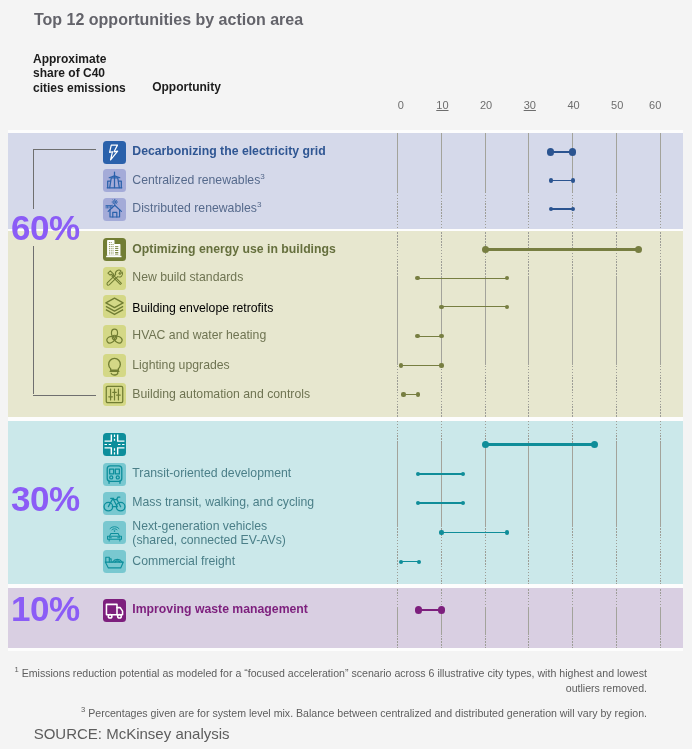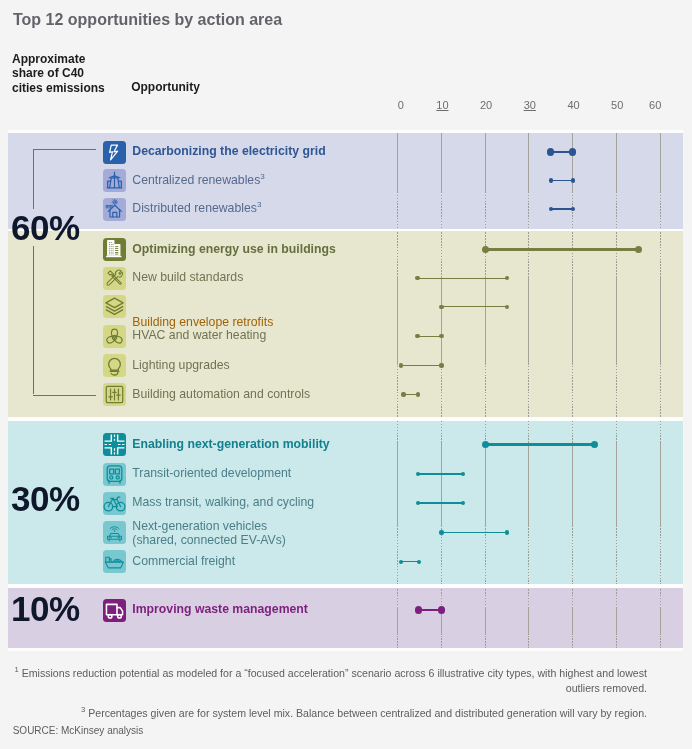--- a/index.html
+++ b/index.html
@@ -1,47 +1,47 @@
 <!DOCTYPE html>
 <html><head>
 <meta charset="utf-8">
 <style>
   html,body{margin:0;padding:0;}
   body{width:692px;height:749px;background:#f4f4f4;
        font-family:"Liberation Sans",sans-serif;}
   #root{position:relative;width:692px;height:749px;overflow:hidden;background:#f4f4f4;}
-  .abs{position:absolute;}
+  .abs{position:absolute;margin-left:21px;}
   #title{left:13px;top:11px;font-size:16px;font-weight:bold;color:#63636a;}
   .hdr{position:absolute;font-size:12px;font-weight:bold;color:#1c1c1c;line-height:14.75px;}
   #hdr-share{left:12px;top:51.5px;}
   #hdr-opp{left:131.2px;top:80.1px;}
   #hdr-chart{left:398px;top:66px;font-size:12.3px;font-weight:bold;color:#1c1c1c;line-height:15.5px;white-space:nowrap;}
   #hdr-chart .reg{font-weight:normal;color:#4a4a4a;}
   sup{font-size:.66em;vertical-align:super;line-height:0;}
   .tick-label{position:absolute;font-size:11px;color:#6d6d6d;transform:translateX(-50%);top:99px;}
   #axisline{left:398px;top:127px;width:262px;height:1px;background:#6f6f6f;}
   .band{position:absolute;left:8px;width:675px;}
   .gridlayer{position:absolute;left:0;top:0;width:692px;height:749px;}
   .gridline-dot{position:absolute;width:1px;top:127.5px;height:520.5px;
      background:repeating-linear-gradient(to bottom,#9d9d96 0,#9d9d96 1.5px,transparent 1.5px,transparent 2.9px);}
   .gridline-solid{position:absolute;width:1px;background:#a3a39b;}
   .bandgap{position:absolute;left:8px;width:675px;background:#f4f4f4;}
   .row{position:absolute;left:0;right:0;height:29px;}
   .ricon{position:absolute;left:103px;top:3px;width:23px;height:23px;border-radius:3.5px;
          display:flex;align-items:center;justify-content:center;}
   .rlabel{position:absolute;left:132.3px;font-size:12.25px;white-space:nowrap;}
   .rlabel.b{font-weight:bold;}
-  .share{position:absolute;left:11px;font-size:35px;font-weight:bold;color:#0f172a;letter-spacing:-.5px;line-height:1;}
+  .share{position:absolute;left:11px;font-size:35px;font-weight:bold;color:#8b5cf6;letter-spacing:-.5px;line-height:1;}
   .marker-line{position:absolute;}
   .dot{position:absolute;border-radius:50%;}
   .bracket-top,.bracket-bot{position:absolute;height:1px;background:#6f6f6f;}
   .bracket-v{position:absolute;width:1px;background:#6f6f6f;}
   .fn{position:absolute;font-size:10.6px;color:#5d5d5d;line-height:14.6px;width:632px;text-indent:-7px;padding-left:7px;text-align:right;}
   .fn sup{font-size:.72em;}
-  #source{left:12.7px;top:724.5px;font-size:10px;color:#5d5d5d;}
+  #source{left:12.7px;top:724.5px;font-size:15px;color:#5d5d5d;}
 </style>
 </head>
 <body>
 
 <div id="root">
   <div class="abs" id="title">Top 12 opportunities by action area</div>
   <div class="abs hdr" id="hdr-share">
     <div>Approximate</div>
     <div>share of C40</div>
     <div>cities emissions</div>
@@ -221,21 +221,21 @@
   <div class="row" style="top:292.3px;">
     <div class="ricon" style="background:#d4d886;">
       <svg viewBox="0 0 24 24" width="23" height="23">
           <g fill="none" stroke="#717d33" stroke-width="1.4" stroke-linejoin="round">
             <path d="M12 3.2 L21.0 8.2 L12 13.2 L3.0 8.2 Z"></path>
             <path d="M3.0 11.9 L12 16.9 L21.0 11.9"></path>
             <path d="M3.0 15.3 L12 20.3 L21.0 15.3"></path>
           </g>
         </svg>
     </div>
-    <div class="rlabel" style="top:23px;color:#a16207;"><span>Building envelope retrofits</span></div>
+    <div class="rlabel" style="top:9px;color:#000000;"><span>Building envelope retrofits</span></div>
     <div class="marker-line" style="left:441.50px;top:13.90px;width:65.55px;height:1.20px;background:#777e41;"></div>
     <div class="dot" style="left:439.45px;top:12.45px;width:4.10px;height:4.10px;background:#777e41;"></div>
     <div class="dot" style="left:505.00px;top:12.45px;width:4.10px;height:4.10px;background:#777e41;"></div>
   </div>
   <div class="row" style="top:321.7px;">
     <div class="ricon" style="background:#d4d886;">
       <svg viewBox="0 0 24 24" width="23" height="23">
           <g fill="none" stroke="#717d33" stroke-width="1.2">
             <g>
               <ellipse cx="12" cy="8.3" rx="3.2" ry="4.0"></ellipse>
@@ -301,21 +301,20 @@
             <path d="M15.3 22.4 V15.5 H22.4"></path>
           </g>
           <g fill="none" stroke="#ffffff" stroke-width="1.3" stroke-linecap="butt">
             <path d="M12 1.6 V8.2" stroke-dasharray="2.6 1.7"></path>
             <path d="M12 15.8 V22.4" stroke-dasharray="2.6 1.7"></path>
             <path d="M1.6 12 H8.4" stroke-dasharray="2.6 1.7"></path>
             <path d="M15.6 12 H22.4" stroke-dasharray="2.6 1.7"></path>
           </g>
         </svg>
     </div>
-    <div class="rlabel b" style="top:6.5px;color:#12808d;"><span>Enabling next-generation mobility</span></div>
     <div class="marker-line" style="left:485.20px;top:13.05px;width:109.25px;height:2.90px;background:#0f8d99;"></div>
     <div class="dot" style="left:481.65px;top:10.95px;width:7.10px;height:7.10px;background:#0f8d99;"></div>
     <div class="dot" style="left:590.90px;top:10.95px;width:7.10px;height:7.10px;background:#0f8d99;"></div>
   </div>
   <div class="row" style="top:459.5px;">
     <div class="ricon" style="background:#79c8d0;">
       <svg viewBox="0 0 24 24" width="23" height="23">
           <g fill="none" stroke="#0d8e9b" stroke-width="1.35" stroke-linecap="round" stroke-linejoin="round">
             <rect x="4.4" y="2.9" width="15.2" height="16.2" rx="3.2"></rect>
             <path d="M6.9 6.3 H11.1 V11.4 H6.9 Z"></path>

